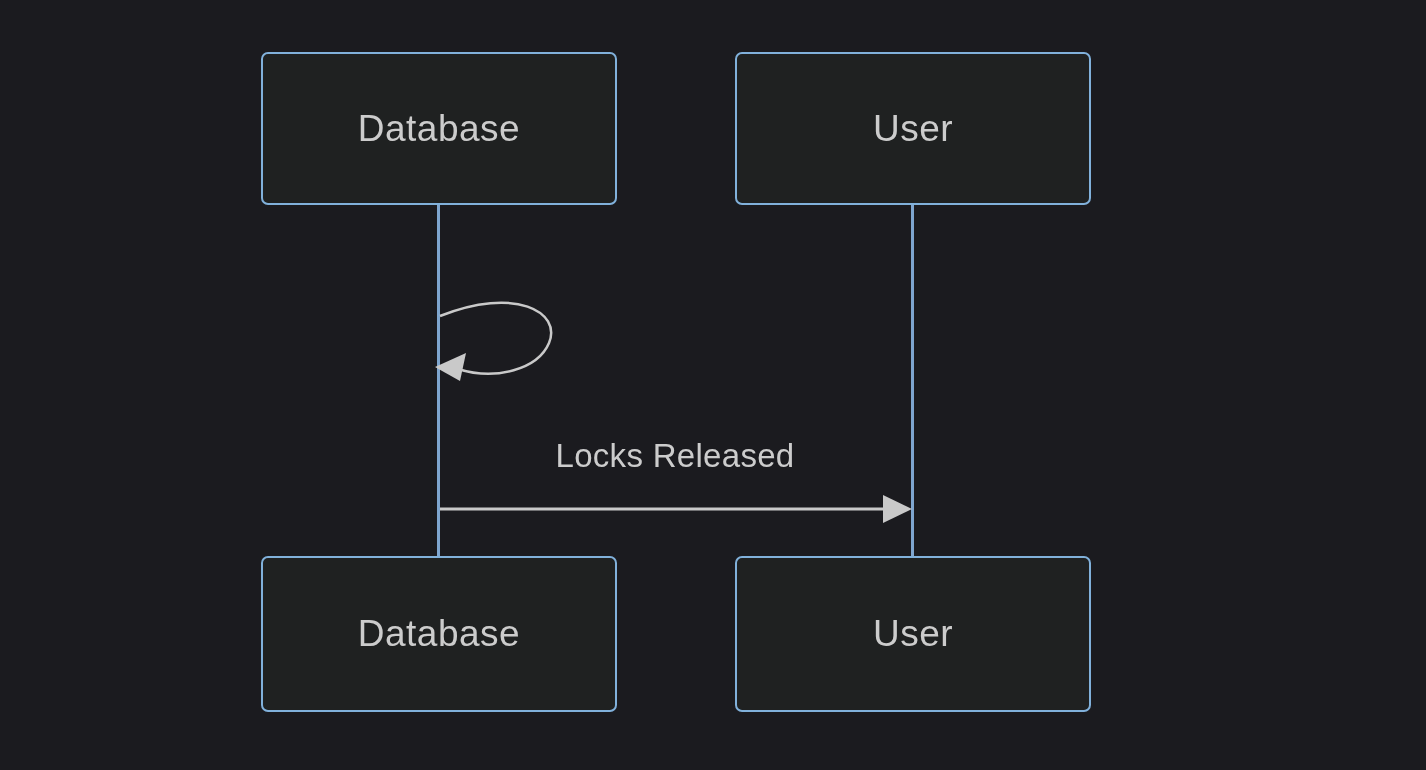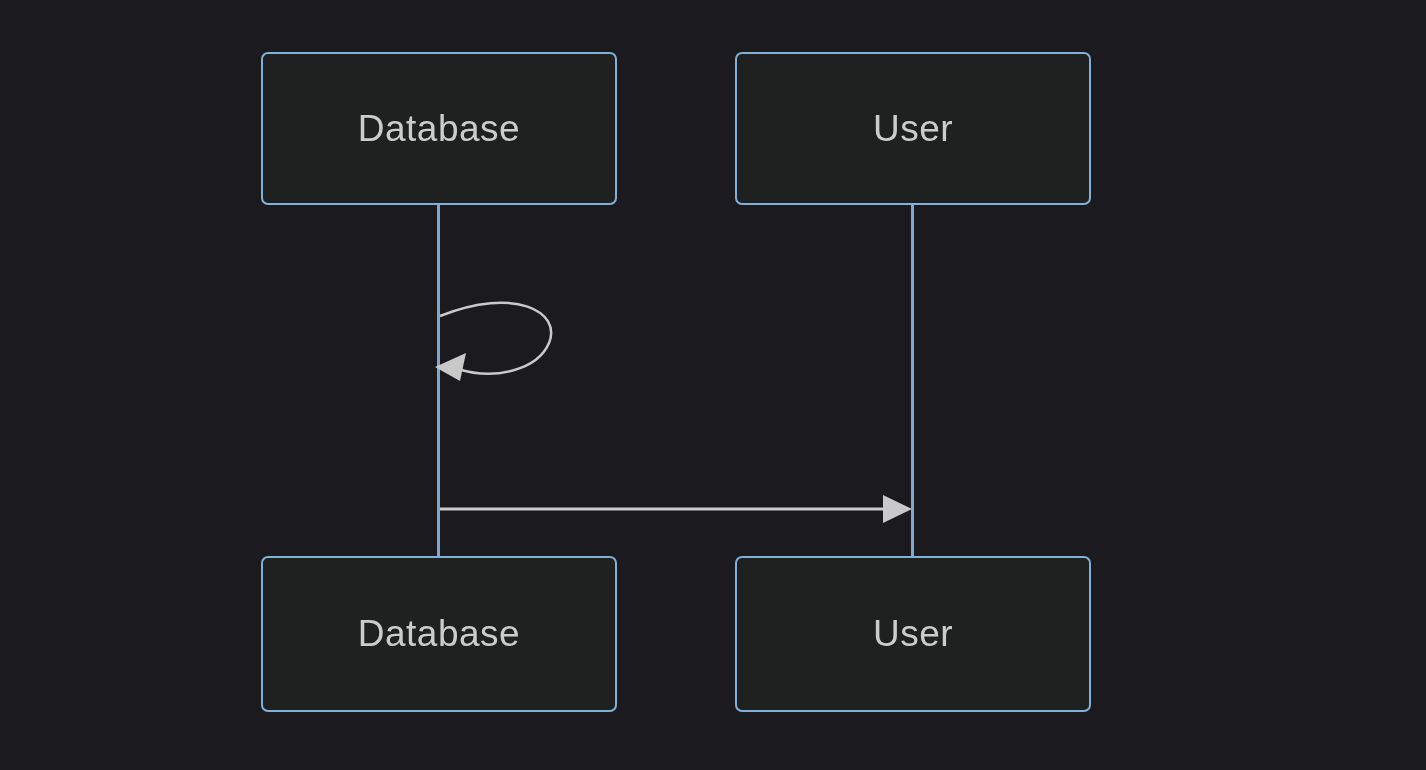--- a/index.html
+++ b/index.html
@@ -97,14 +97,15 @@
     <span>User</span>
   </div>
 
   <div class="actor-box actor-bot-db">
     <span>Database</span>
   </div>
   <div class="actor-box actor-bot-user">
     <span>User</span>
   </div>
 
+  <div class="msg-label msg-sig-label">Locks Released</div>
 
 </div>
 
 </body></html>

